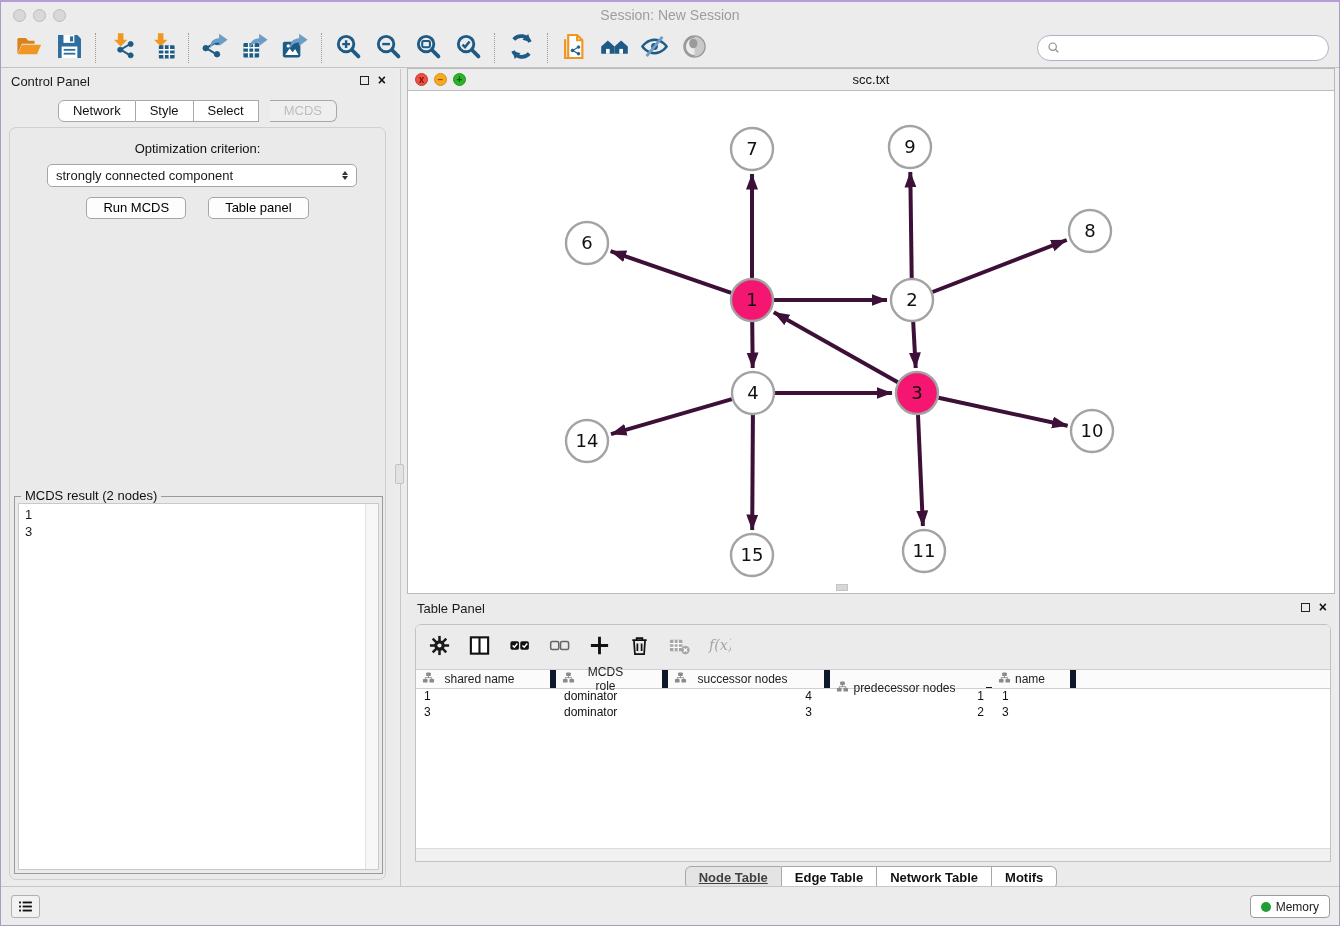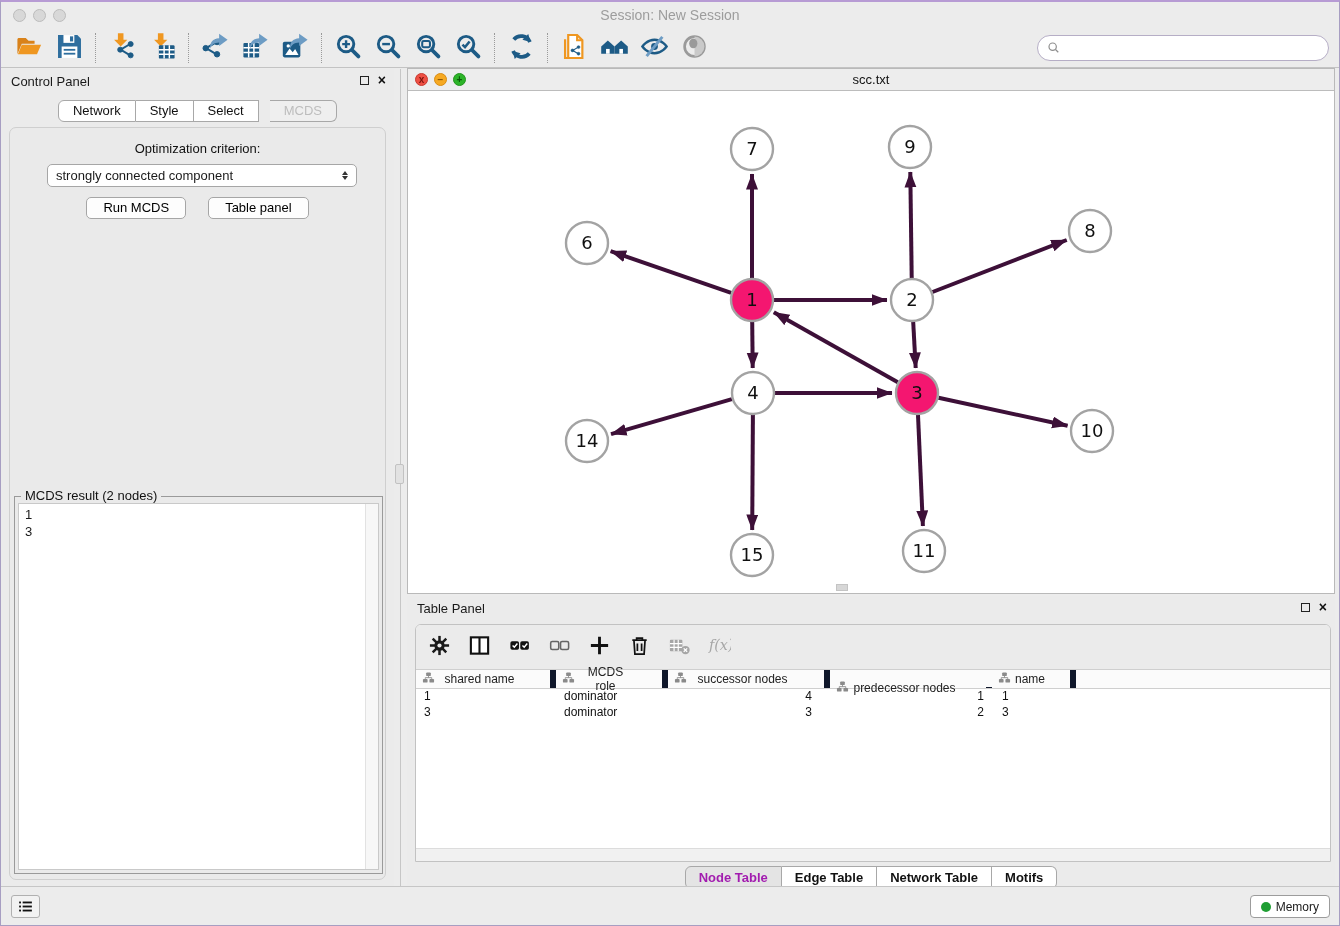--- a/index.html
+++ b/index.html
@@ -95,21 +95,21 @@
   .tbl-row { display:flex; height:16px; font-size:12px; color:#111; background:#fff; }
   .td-cell { overflow:hidden; white-space:nowrap; }
 
   .tp-hscroll { position:absolute; left:0; right:0; bottom:0; height:13px; background:#f1f1f1; border-top:1px solid #dcdcdc; }
 
   .btab-strip { position:absolute; left:0; right:0; top:270px; display:flex; justify-content:center; }
   .btab { height:23px; line-height:21px; padding:0 13px; background:#fff; border:1px solid #a8a8a8; border-left:none;
           font-size:13px; font-weight:bold; color:#111; }
   .btab:first-child { border-left:1px solid #a8a8a8; border-radius:6px 0 0 6px; }
   .btab:last-child { border-radius:0 6px 6px 0; }
-  .btab.active { background:#e4e4e4; color:#a21caf; }
+  .btab.active { background:#e4e4e4; color:#404040;text-decoration:underline; }
 
   
   .statusbar { position:absolute; left:0; bottom:0; width:100%; height:39px; border-top:1px solid #c6c6c6; background:#ececec; }
   .list-btn { position:absolute; left:10px; top:8px; width:29px; height:23px; background:#f2f2f2; border:1px solid #b0b0b0;
               border-radius:3px; display:flex; align-items:center; justify-content:center; }
   .list-btn svg { width:17px; height:17px; }
   .mem-btn { position:absolute; right:9px; top:8px; height:23px; background:#fff; border:1px solid #9c9c9c; border-radius:4px;
              display:flex; align-items:center; gap:5px; padding:0 10px; font-size:12px; }
   .mem-dot { width:10px; height:10px; border-radius:50%; background:#1f9e33; }
 </style>

